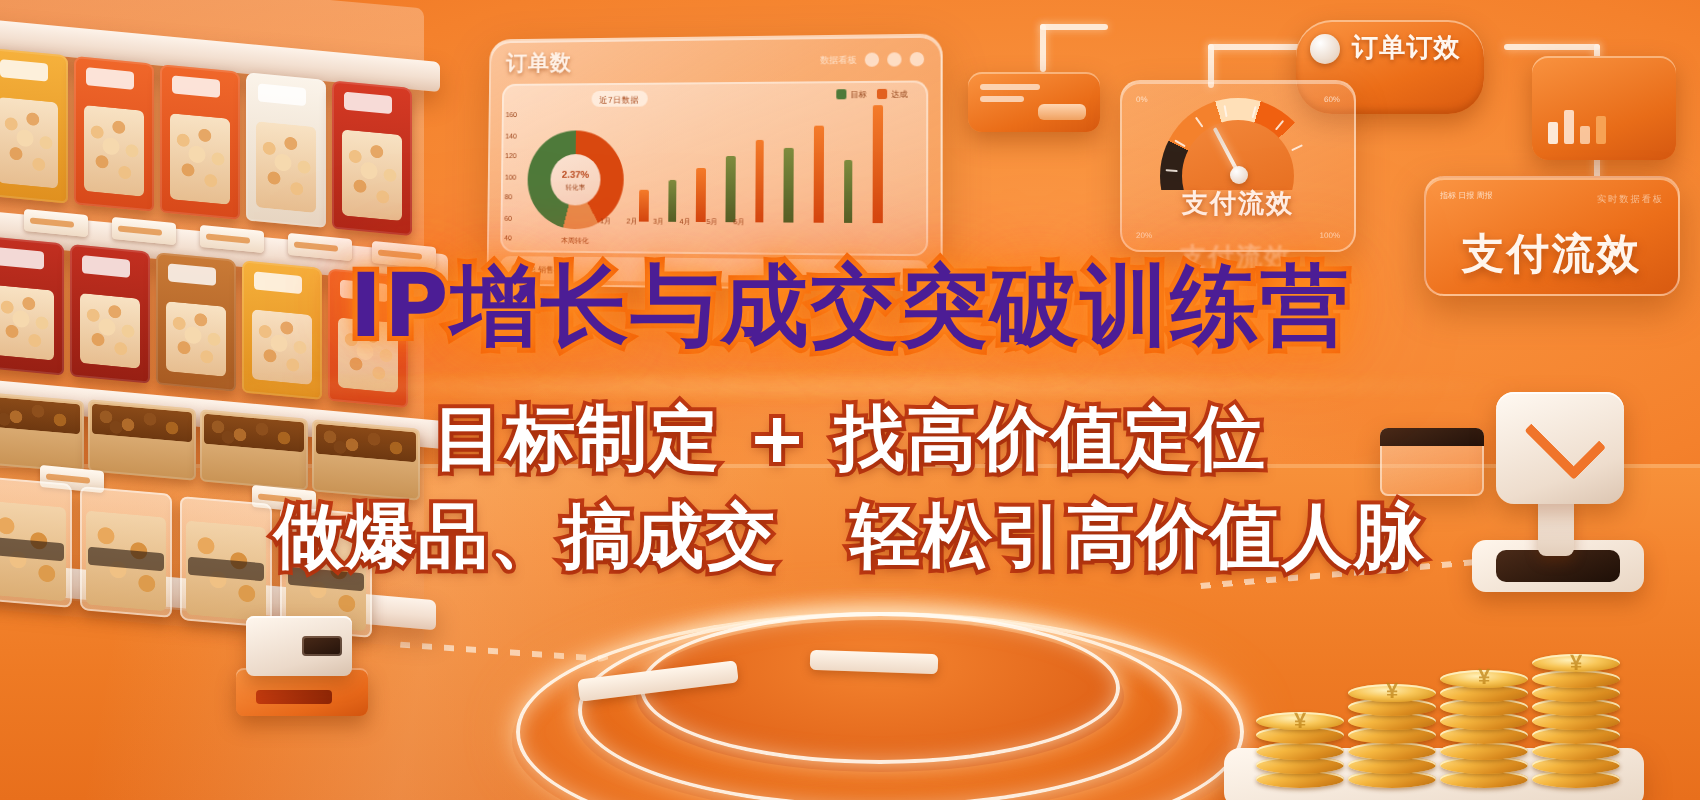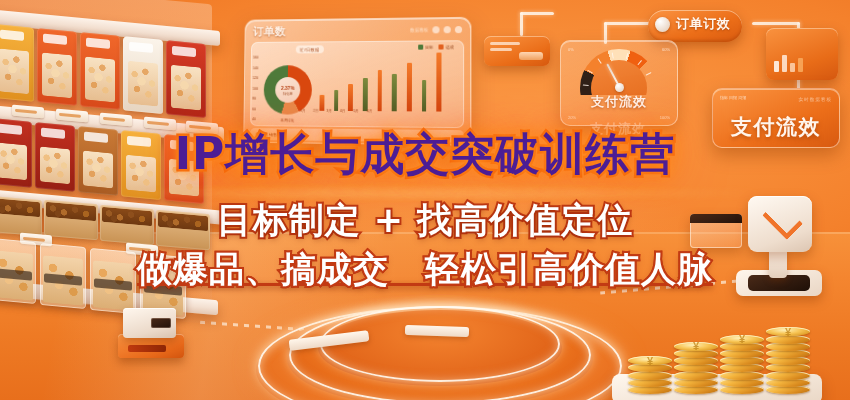--- a/index.html
+++ b/index.html
@@ -225,21 +225,21 @@
     border-radius:5px;background:rgba(255,240,228,.46);
     display:flex;align-items:center;gap:4px;padding:0 6px;
   }
   .dash-foot i{width:5px;height:5px;border-radius:50%;background:#EE7A22;display:block;}
   .dash-foot span{font-size:4px;color:#9A4218;}
 
   
   .wire{position:absolute;background:rgba(255,244,232,.9);border-radius:2px;box-shadow:0 0 4px rgba(255,225,195,.6);}
   .pill{
     position:absolute;display:flex;align-items:center;gap:6px;
-    padding:5px 12px 9px 7px;border-radius:18px;
+    padding:5px 12px 24px 7px;border-radius:18px;
     background:linear-gradient(160deg,#FB9442,#EC6E18 60%,#D85A0F);
     box-shadow:0 5px 12px rgba(140,55,0,.42), inset 0 1px 0 rgba(255,222,190,.6), inset 0 -2px 3px rgba(150,55,0,.35);
   }
   .pill .dot{
     width:15px;height:15px;border-radius:50%;display:block;
     background:radial-gradient(circle at 34% 30%,#FFFFFF,#EAD8C8 70%,#D4BCA8);
     box-shadow:0 1px 3px rgba(120,45,0,.45);
   }
   .pill .txt{
     font-size:13px;font-weight:bold;color:#FFF6EE;
@@ -454,21 +454,20 @@
     text-shadow:0 2px 6px rgba(120,30,0,.55);
   }
   .sub2-wrap{position:absolute;left:0;right:0;top:252px;text-align:center;z-index:40;}
   .sub2{
     display:inline-block;
     font-family:"DejaVu Sans","Liberation Sans",sans-serif;
     font-size:35px;font-weight:bold;line-height:1;color:#FFFFFF;letter-spacing:1px;
     -webkit-text-stroke:4px #C23A13;
     paint-order:stroke fill;
     text-shadow:0 2px 6px rgba(120,30,0,.55);
-    text-decoration:underline;
   }
   .glow-bar{
     position:absolute;left:90px;right:90px;top:186px;height:14px;z-index:35;
     background:radial-gradient(ellipse at 50% 50%, rgba(255,200,120,.55) 0%, rgba(255,160,60,0) 72%);
     filter:blur(3px);
   }
 </style>
 </head>
 <body>
 

